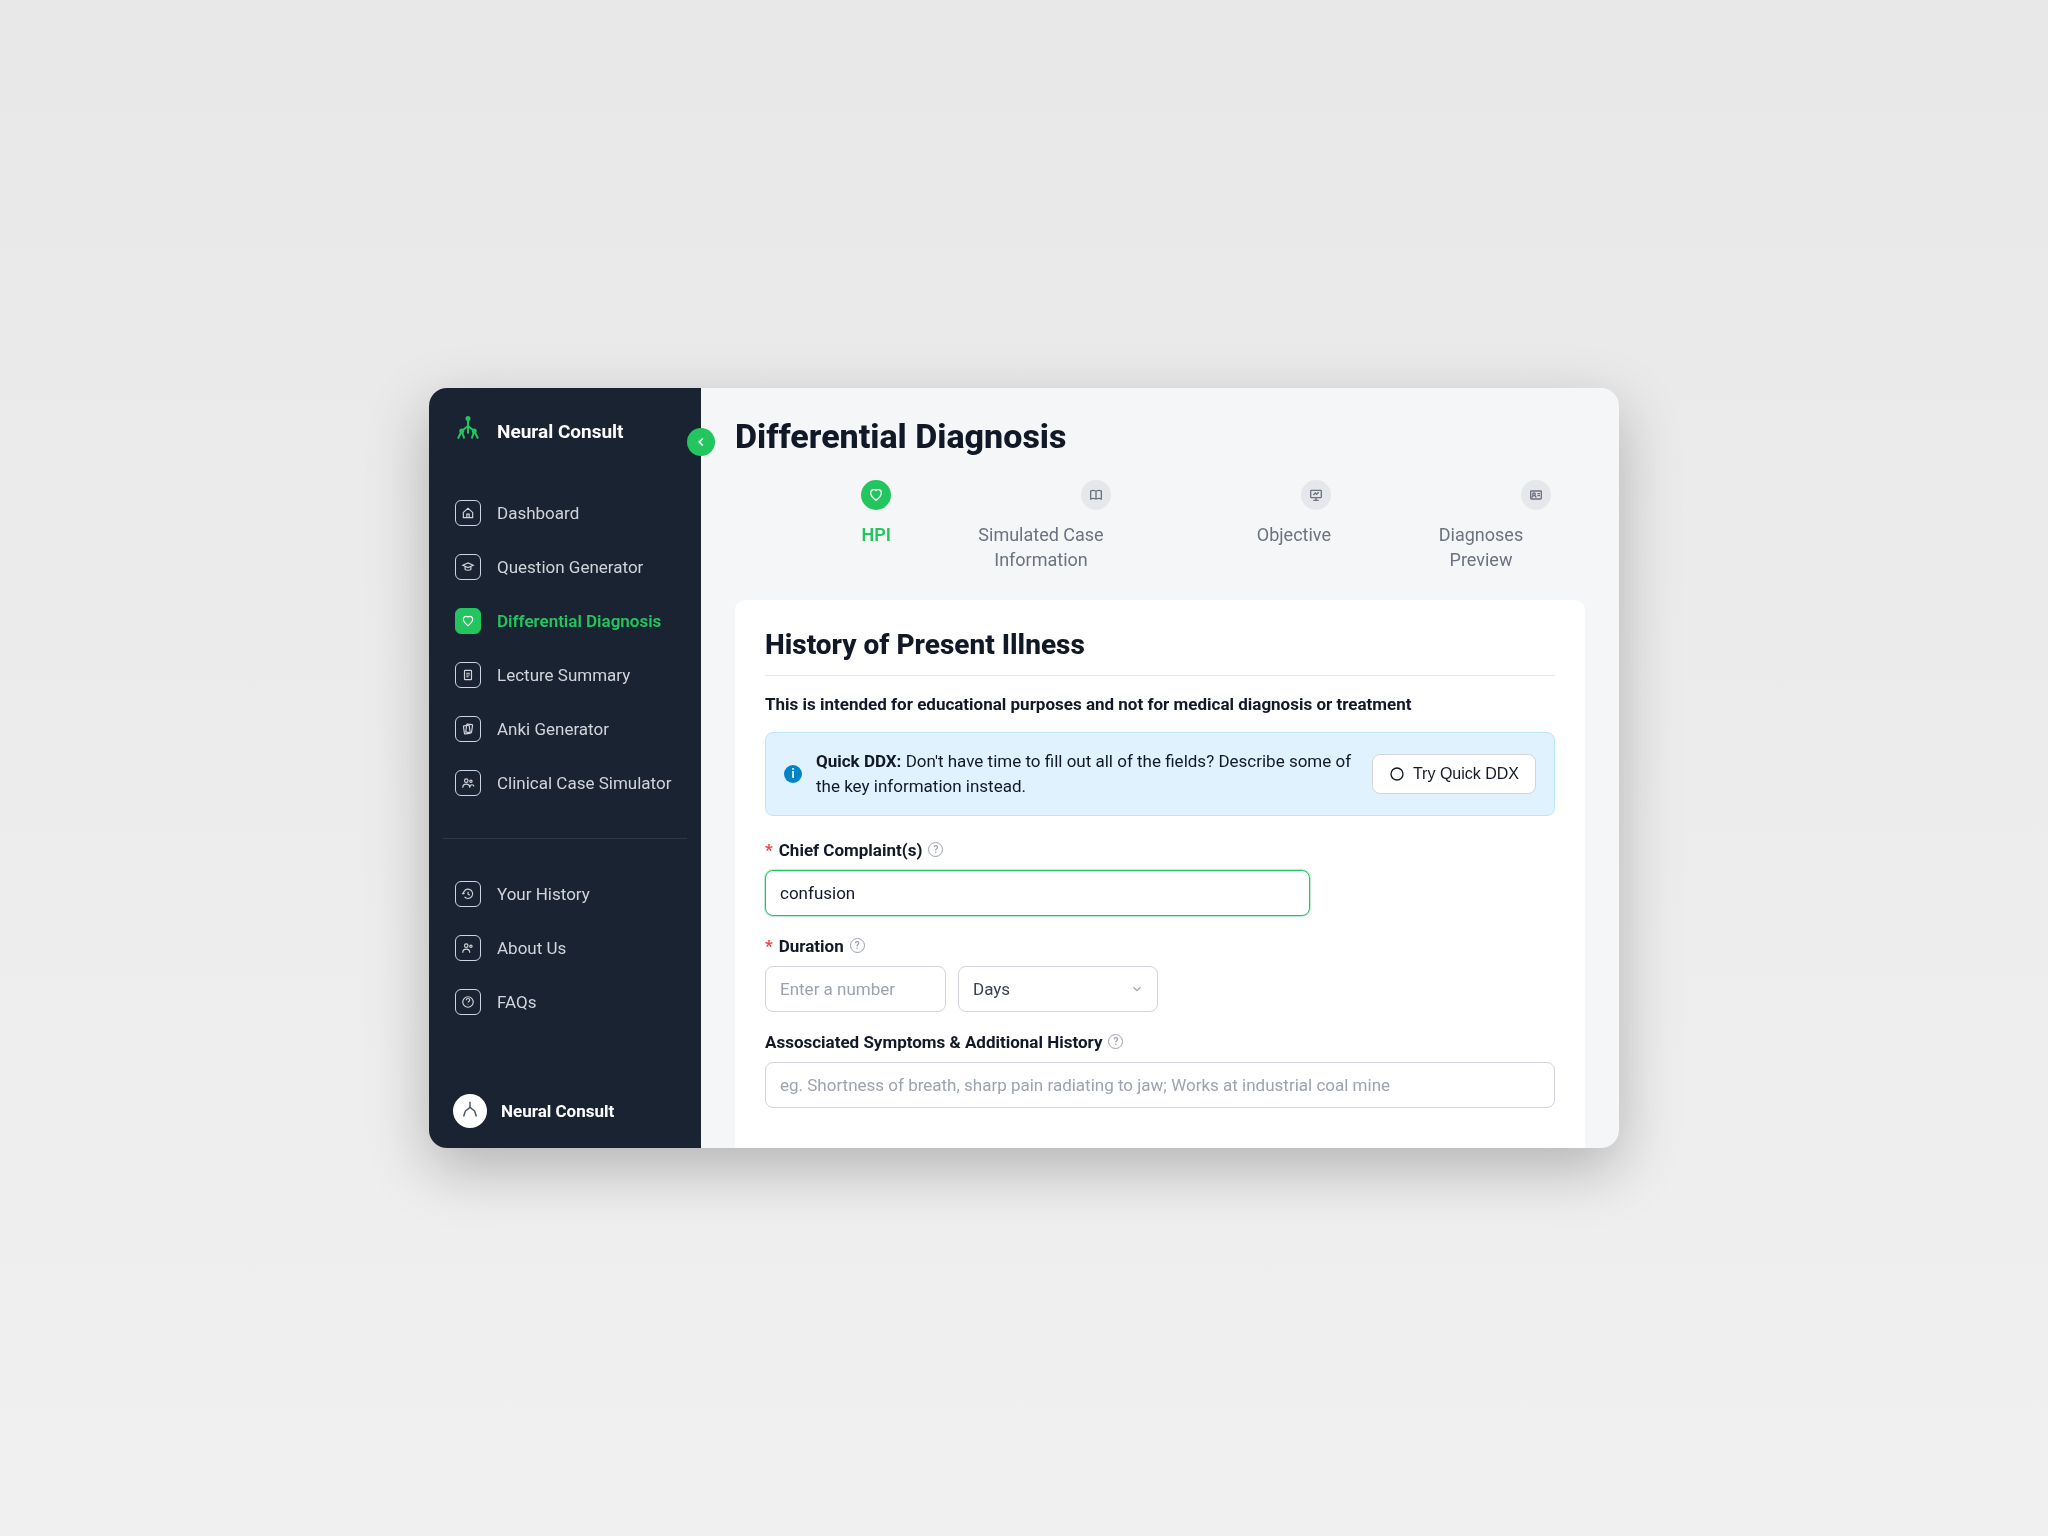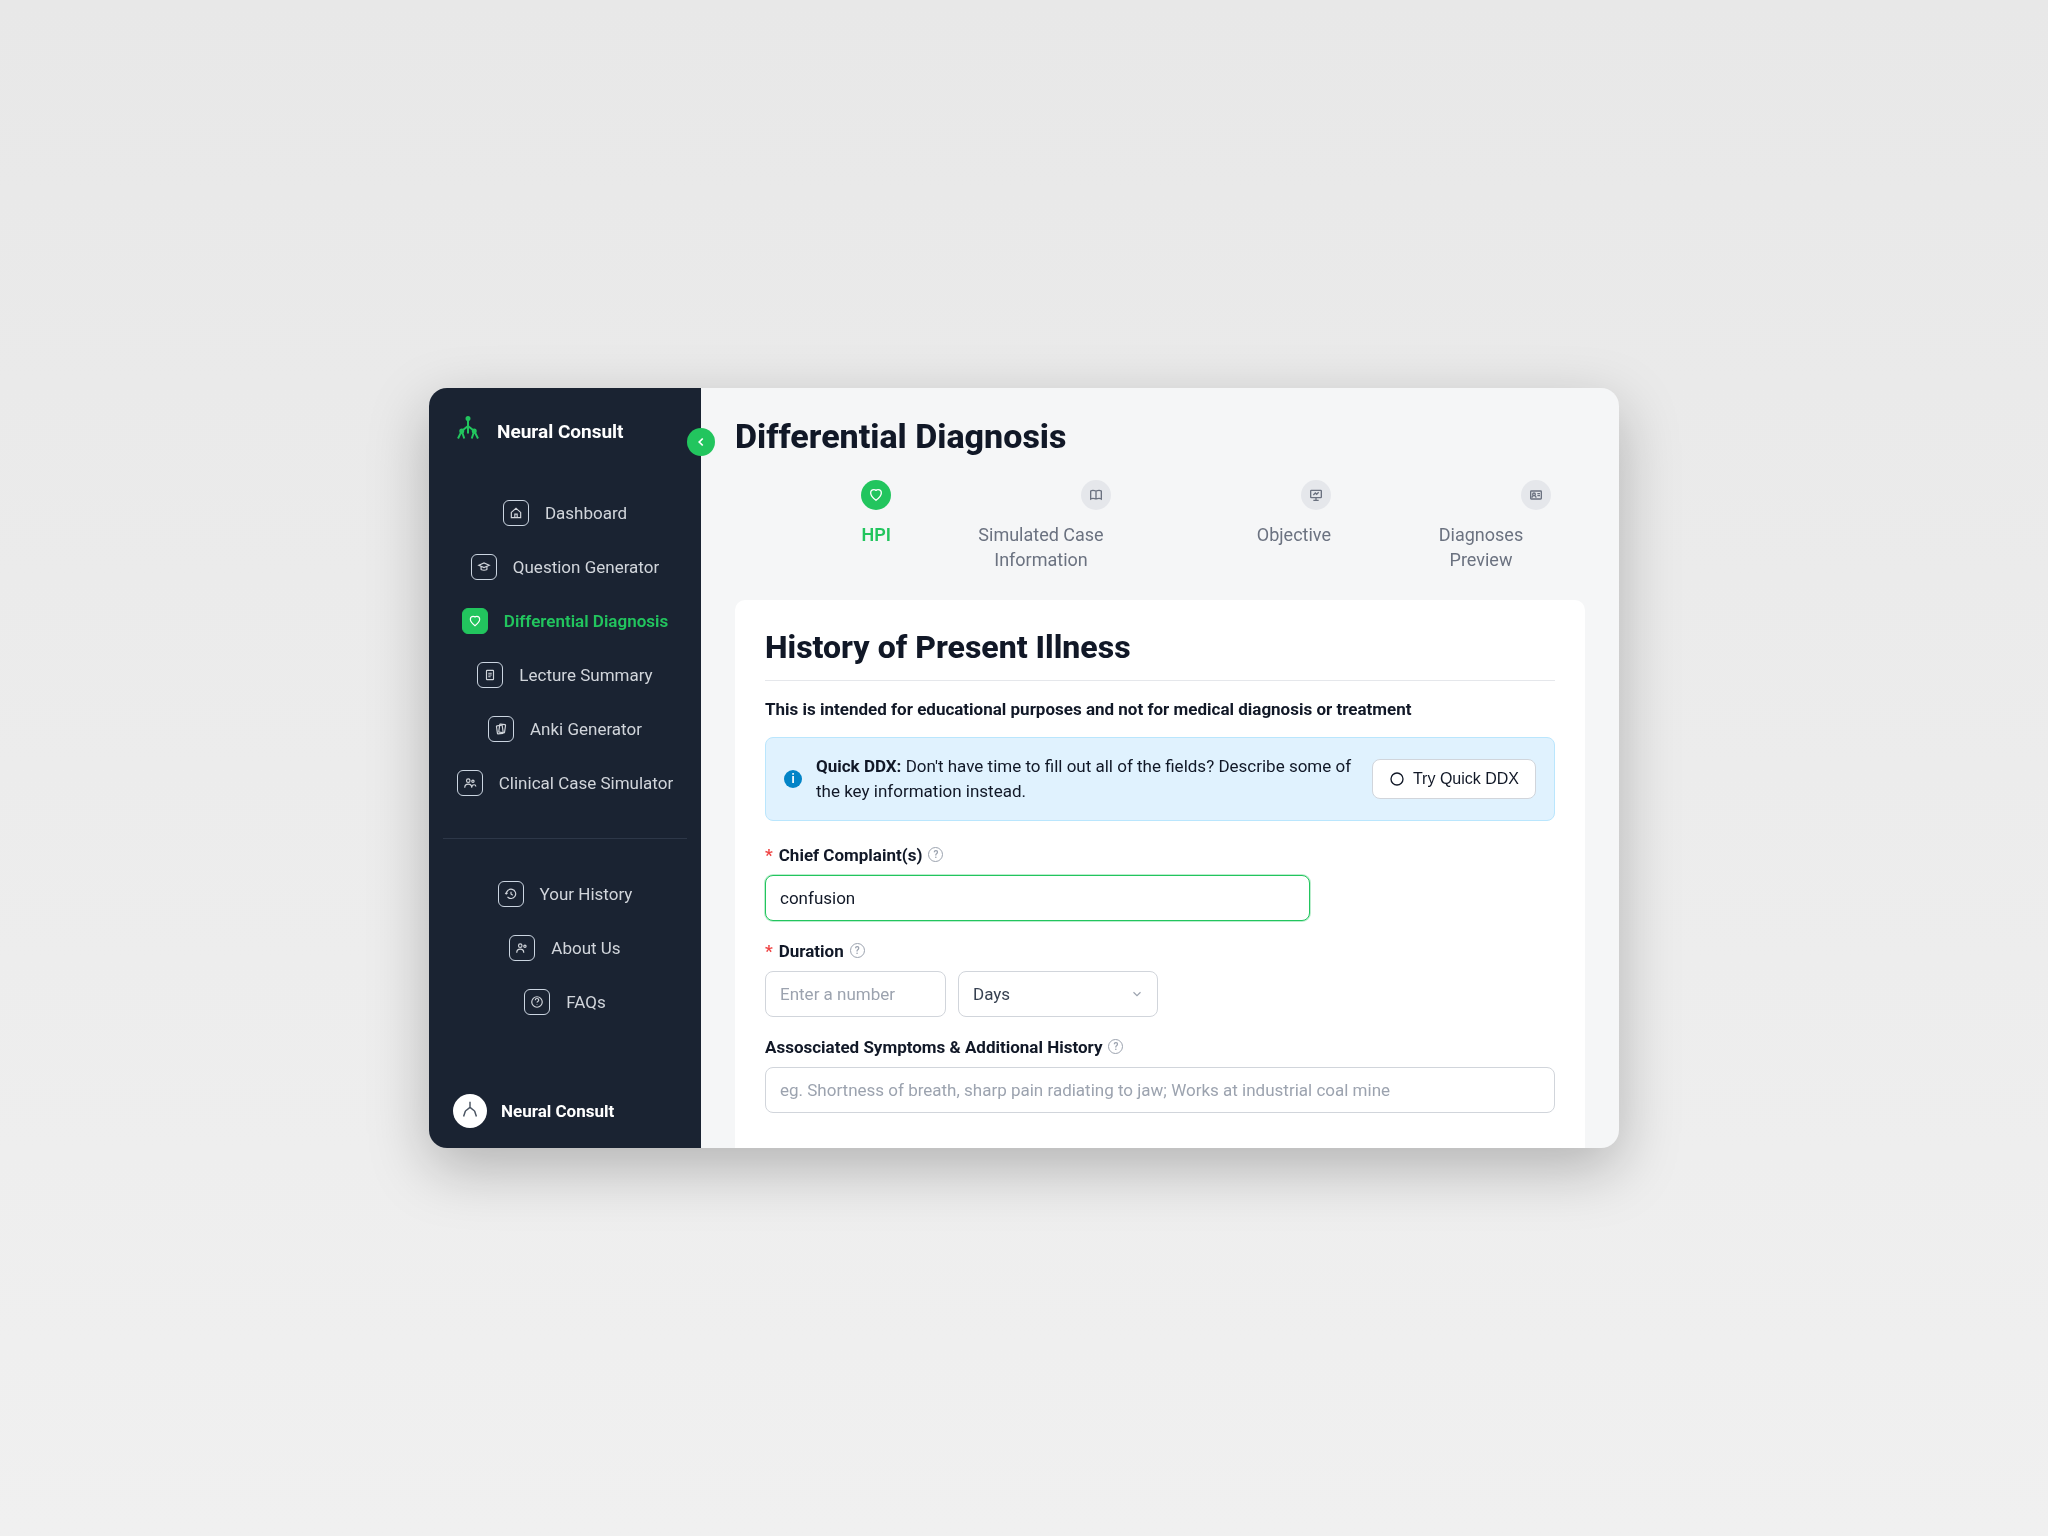--- a/index.html
+++ b/index.html
@@ -61,21 +61,20 @@
 .nav { display: flex; flex-direction: column; padding: 10px 14px; }
 .nav-item {
   display: flex;
   align-items: center;
   gap: 16px;
   padding: 14px 12px;
   border-radius: 8px;
   cursor: pointer;
   color: #d1d5db;
   font-size: 17px;
-  justify-content: center;
 }
 .nav-item .nav-icon {
   width: 26px; height: 26px;
   border: 1.5px solid #cbd5e1;
   border-radius: 6px;
   display:flex;align-items:center;justify-content:center;
   flex-shrink:0;
 }
 .nav-item.active { color: #22c55e; font-weight: 600; }
 .nav-item.active .nav-icon { background: #22c55e; border-color: #22c55e; color:#fff; }
@@ -99,21 +98,21 @@
   width: 30px; height: 30px; border-radius: 50%;
   background: #e5e7eb; display:flex;align-items:center;justify-content:center;
   color: #6b7280;
 }
 .step.active .step-icon { background: #22c55e; color: #fff; }
 .step-label { font-size: 18px; color: #6b7280; text-align: center; line-height: 1.4; }
 .step.active .step-label { color: #22c55e; font-weight: 600; }
 .card {
   background: #fff; border-radius: 10px; padding: 28px 30px;
 }
-.card-title { font-size: 32px; font-weight: 800; color: #111827; margin-bottom: 10px; }
+.card-title { font-size: 28px; font-weight: 800; color: #111827; margin-bottom: 10px; }
 .card-divider { height:1px; background:#e5e7eb; margin: 14px 0 18px; }
 .card-subtitle { font-size: 17px; color: #6b7280; margin-bottom: 20px; }
 .notice { font-size: 17px; font-weight: 700; color: #111827; margin-bottom: 18px; }
 .alert {
   background: #e0f2fe; border: 1px solid #bae6fd; border-radius: 8px;
   padding: 16px 18px; display: flex; align-items: center; gap: 14px;
   margin-bottom: 24px;
 }
 .alert-icon {
   width: 18px; height: 18px; border-radius: 50%; background: #0284c7;

